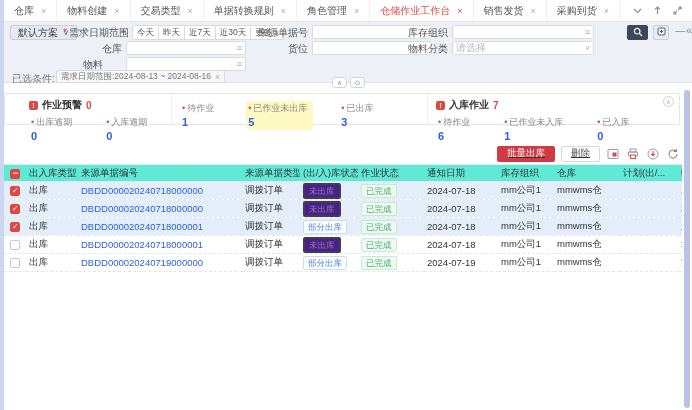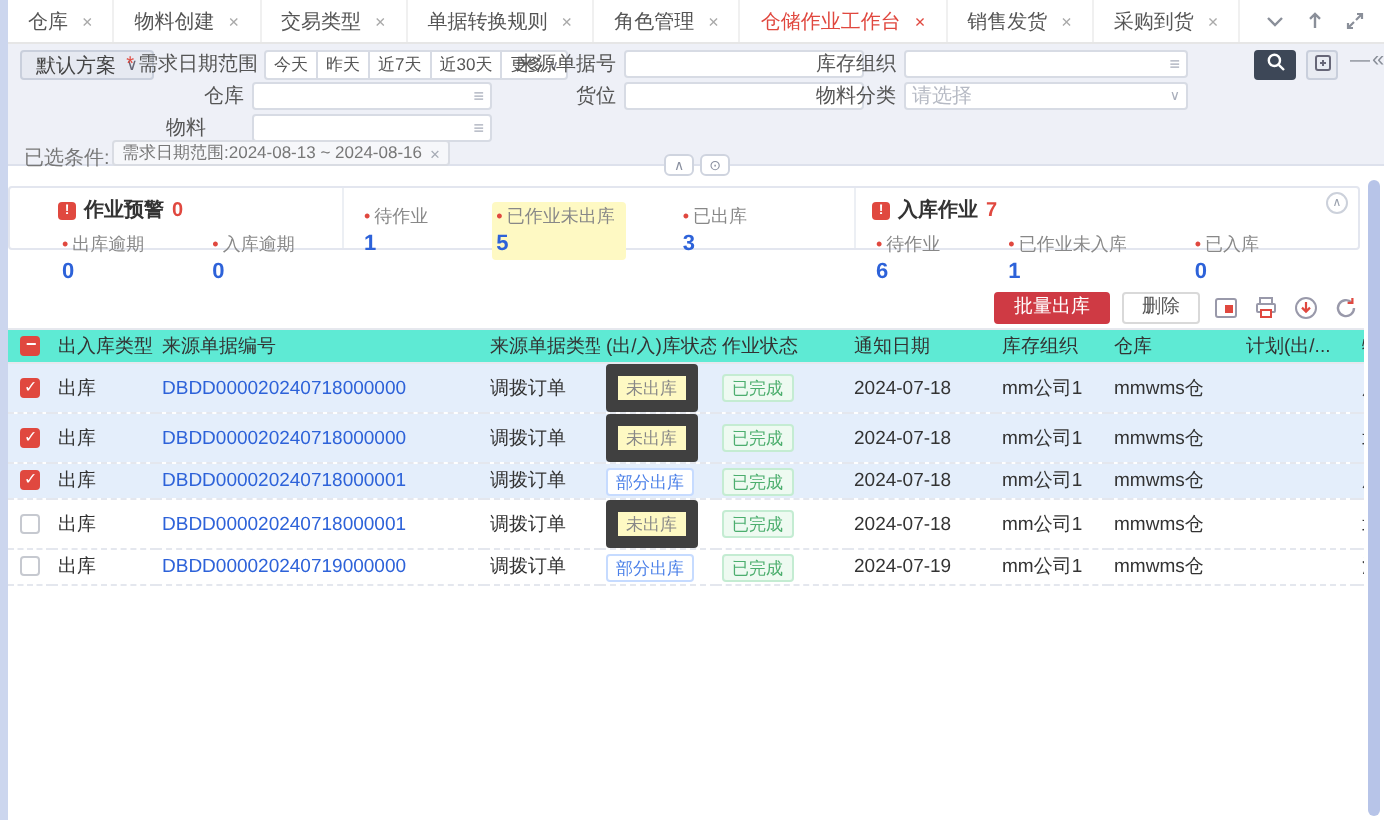--- a/index.html
+++ b/index.html
@@ -74,41 +74,41 @@
   .stats-collapse { position:absolute; right:5px; top:2px; width:11px; height:11px; border:1px solid #ccd1db;
     border-radius:50%; color:#99a0ad; font-size:6px; display:flex; align-items:center; justify-content:center; cursor:pointer; }
 
   
   .toolbar { position:absolute; left:4px; top:145px; width:676px; height:17px; display:flex; align-items:center; }
   .radio-group { display:flex; align-items:center; gap:14px; margin-left:8px; }
   .radio-item { display:flex; align-items:center; gap:4px; cursor:pointer; color:#333; }
   .radio { width:10px; height:10px; border:1px solid #bbb; border-radius:50%; background:#fff; position:relative; }
   .radio.on { border-color:#e0483f; }
   .radio.on::after { content:""; position:absolute; left:2px; top:2px; width:4px; height:4px; border-radius:50%; background:#e0483f; }
-  .toolbar-right { margin-left:auto; display:flex; align-items:center; gap:6px; }
+  .toolbar-right { margin-left:auto; display:flex; align-items:center; gap:6px;text-decoration:underline; }
   .btn { height:16px; border-radius:2px; padding:0 9px; display:flex; align-items:center; font-size:9.5px; cursor:pointer; }
   .btn-red { background:#cf3a44; border:1px solid #cf3a44; color:#fff; }
   .btn-plain { background:#fff; border:1px solid #d9d9d9; color:#555; }
   .tool-icon { width:14px; height:14px; display:flex; align-items:center; justify-content:center; cursor:pointer; }
 
   
   .tbl { position:absolute; left:4px; top:164px; width:678px; border-collapse:collapse; table-layout:fixed; font-size:9.5px; }
   .tbl th { background:#5eead4; border-top:1px solid #e6e8ee; border-bottom:1px solid #e6e8ee;
     font-weight:normal; color:#333; text-align:left; height:17px; padding:0 3px; white-space:nowrap; overflow:hidden; }
   .tbl td { height:18px; padding:0 3px; border-bottom:1px dashed #e4e7ee; white-space:nowrap; overflow:hidden;
     text-overflow:ellipsis; color:#333; }
   .tbl tr.sel td { background:#e4eefb; }
   .cb { display:inline-block; width:10px; height:10px; border:1px solid #c6c9d0; border-radius:2px; background:#fff;
     vertical-align:middle; position:relative; cursor:pointer; }
   .cb.checked, .cb.ind { background:#e0483f; border-color:#e0483f; }
   .cb.checked::after { content:"✓"; position:absolute; left:1px; top:-1px; color:#fff; font-size:8px; }
   .cb.ind::after { content:"−"; position:absolute; left:2px; top:-1.5px; color:#fff; font-size:9px; font-weight:bold; }
   .doclink { color:#2d62d9; cursor:pointer; }
   .tag { display:inline-block; font-size:8.5px; line-height:12px; padding:0 4px; border-radius:2px; }
-  .tag-gray  { background:#fef9c3; border:6px solid #404040;    color:#888; }
+  .tag-gray  { background:#4c1d95; border:2px solid #404040;    color:#888; }
   .tag-blue  { background:#ffffff; border:1px solid #c6dbff; color:#4a7fe8; }
   .tag-green { background:#eefaf1; border:1px solid #c4ecd2; color:#4cae6e; }
 
   .vscroll { position:absolute; right:2px; top:90px; width:6px; height:318px; background:#b7c4e8; border-radius:3px; }
 </style>
 </head>
 <body>
 
 <div class="left-strip"></div>
 

